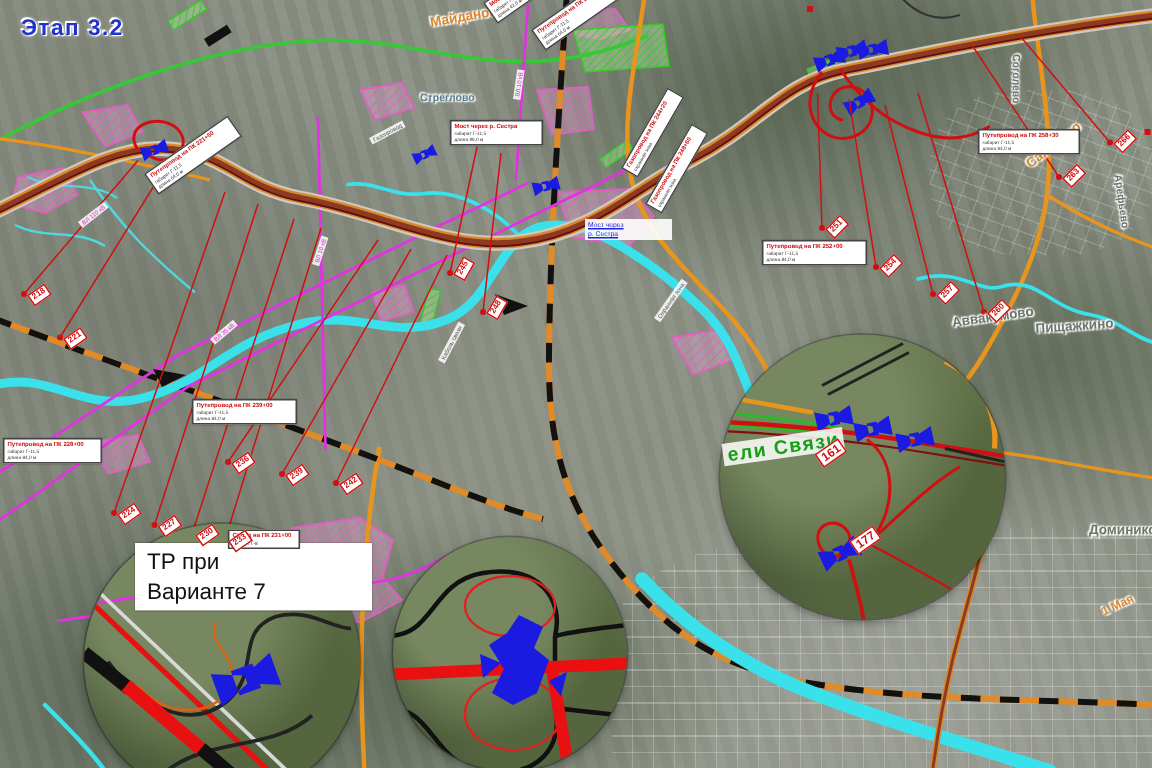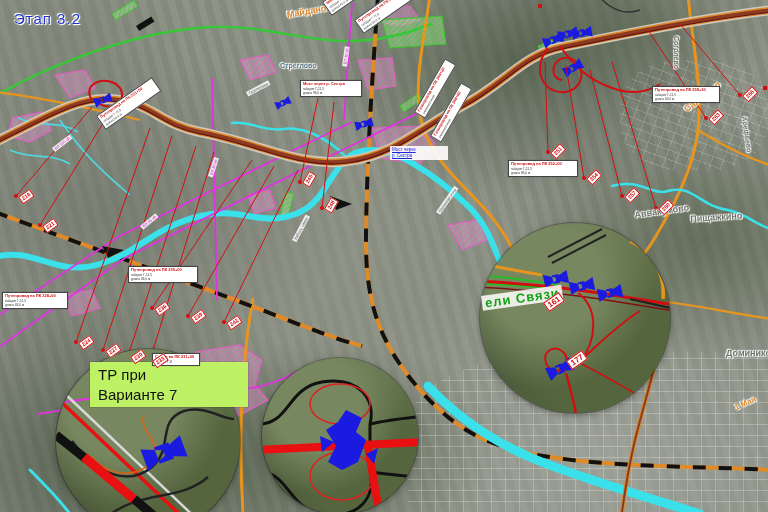--- a/index.html
+++ b/index.html
@@ -41,34 +41,34 @@
   .inset-green{background:
       radial-gradient(circle at 35% 30%, #77875f 0 30%, transparent 60%),
       radial-gradient(circle at 70% 70%, #55663f 0 35%, transparent 70%),
       radial-gradient(circle at 20% 80%, #49583a 0 30%, transparent 60%),
       #66754e;}
   .inset svg{position:absolute;left:0;top:0;}
 
   
   .lbl{position:absolute;white-space:nowrap;transform-origin:0 0;}
   .halo{text-shadow:0 0 2px #fff,0 0 2px #fff,1px 1px 1px #fff,-1px -1px 1px #fff;}
-  .stage{left:14px;top:10px;font-size:15px;font-weight:normal;letter-spacing:1px;color:#2233cc;
+  .stage{left:14px;top:10px;font-size:15px;font-weight:bold;letter-spacing:1px;color:#2233cc;
          text-shadow:0 0 2px #fff,0 0 3px #fff,1px 1px 0 #fff,-1px -1px 0 #fff;}
   .callout{position:absolute;background:#fff;border:0.5px solid #444;padding:1px 2px;
            transform-origin:0 0;box-shadow:0 0 1px rgba(0,0,0,.4);}
   .callout .t{color:#cc1111;font-size:4px;font-weight:bold;line-height:1.2;}
   .callout .s{color:#333;font-size:3.2px;line-height:1.25;}
   .ulabel{position:absolute;background:rgba(255,255,255,.85);padding:0 2px;font-size:4px;
           transform-origin:0 0;line-height:1.3;}
   .kmbox{position:absolute;background:#fff;border:0.7px solid #d01010;color:#d01010;
          font-size:5.5px;font-weight:bold;padding:0 1.5px;line-height:1.3;transform-origin:0 0;}
   .place{position:absolute;font-size:9px;font-weight:bold;transform-origin:0 0;}
   .linklbl{left:390px;top:146px;width:54px;background:rgba(255,255,255,.9);padding:1px 2px;
            font-size:4.5px;color:#2222dd;text-decoration:underline;line-height:1.3;}
-  .tp-caption{position:absolute;left:90px;top:362px;width:142px;background:#bef264;color:#111;
+  .tp-caption{position:absolute;left:90px;top:362px;width:142px;background:#ffffff;color:#111;
               font-size:15px;line-height:1.3;padding:3px 8px;box-shadow:0 0 1px rgba(0,0,0,.5);}
   .badge{position:absolute;background:#fff;border:1.2px solid #d01010;color:#d01010;
          font-size:8px;font-weight:bold;padding:0 2px;transform-origin:0 0;}
   .cables{position:absolute;left:481px;top:296px;transform:rotate(-8deg);transform-origin:0 0;
           color:#15a015;font-size:13px;font-weight:bold;background:rgba(255,255,255,.85);
           padding:0 3px;letter-spacing:1px;}
 </style>
 </head>
 <body>
 

